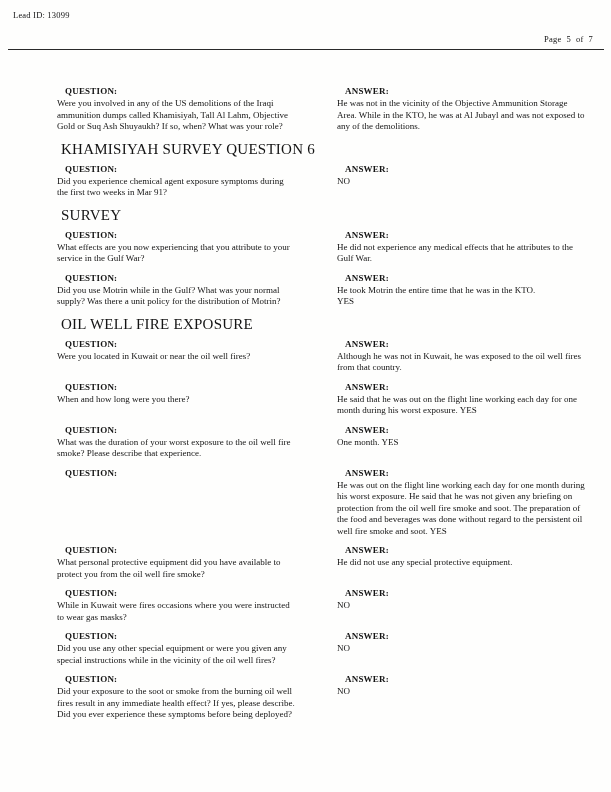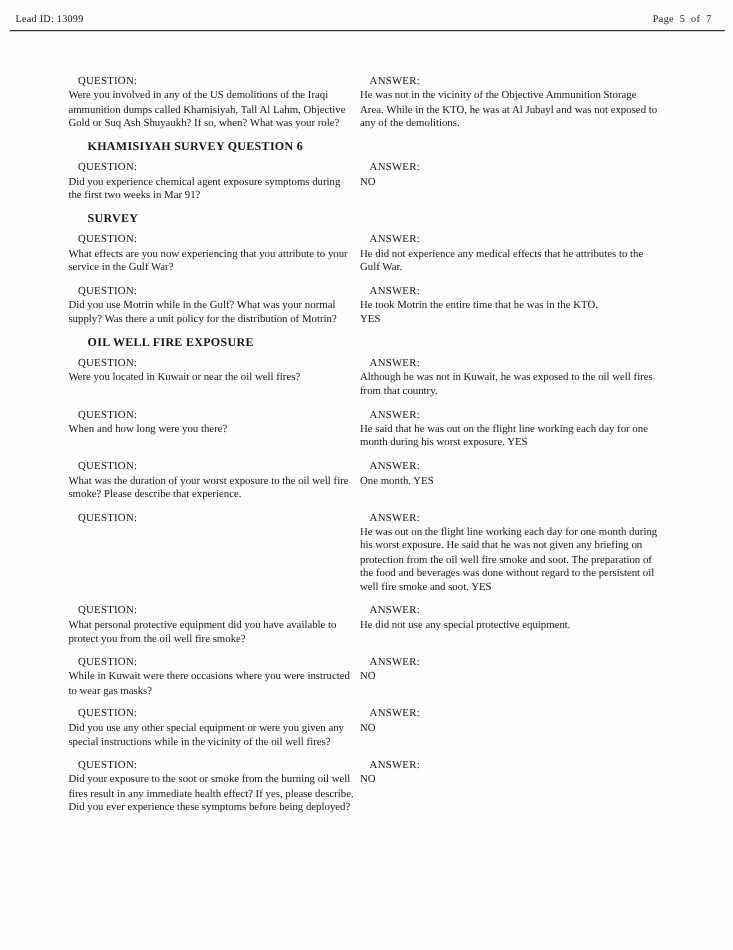--- a/index.html
+++ b/index.html
@@ -19,48 +19,49 @@
   }
   .doc-header {
     display: flex;
     justify-content: space-between;
     align-items: flex-start;
     padding: 10px 18px 0 13px;
     font-size: 8.5px;
     white-space: pre;
   }
   .doc-header .lead-id { letter-spacing: 0.2px; }
-  .doc-header .page-num { letter-spacing: 0.3px; }
+  .doc-header .page-num { letter-spacing: 0.3px; margin-top: 24px; }
   .rule {
     border-top: 1.2px solid #2a2a2a;
     margin: 5px 7px 0 8px;
   }
   .content {
     padding: 36px 0 0 57px;
   }
   .section-heading {
-    font-size: 10px;
-    font-weight: bold;
-    margin: 1px 0 6px 16px;
+    font-size: 15px;
+    font-weight: normal;
+    margin: 1px 0 6px 4px;
     letter-spacing: 0.25px;
   }
   .qa-row {
     display: flex;
     margin-bottom: 8px;
   }
   .q-col {
     width: 243px;
     flex: none;
   }
   .a-col {
     width: 255px;
     flex: none;
+    margin-left: 37px;
   }
   .label {
-    font-weight: normal;
+    font-weight: bold;
     font-size: 9px;
     padding-left: 8px;
     margin-bottom: 2px;
     letter-spacing: 0.2px;
   }
   .q-text, .a-text {
     margin: 0;
     font-size: 9px;
     line-height: 11.5px;
     white-space: pre-line;
@@ -178,21 +179,21 @@
     </div>
     <div class="a-col">
       <div class="label">ANSWER:</div>
       <p class="a-text">He did not use any special protective equipment.</p>
     </div>
   </section>
 
   <section class="qa-row">
     <div class="q-col">
       <div class="label">QUESTION:</div>
-      <p class="q-text">While in Kuwait were there occasions where you were instructed to wear gas masks?</p>
+      <p class="q-text">While in Kuwait were fires occasions where you were instructed to wear gas masks?</p>
     </div>
     <div class="a-col">
       <div class="label">ANSWER:</div>
       <p class="a-text">NO</p>
     </div>
   </section>
 
   <section class="qa-row">
     <div class="q-col">
       <div class="label">QUESTION:</div>

